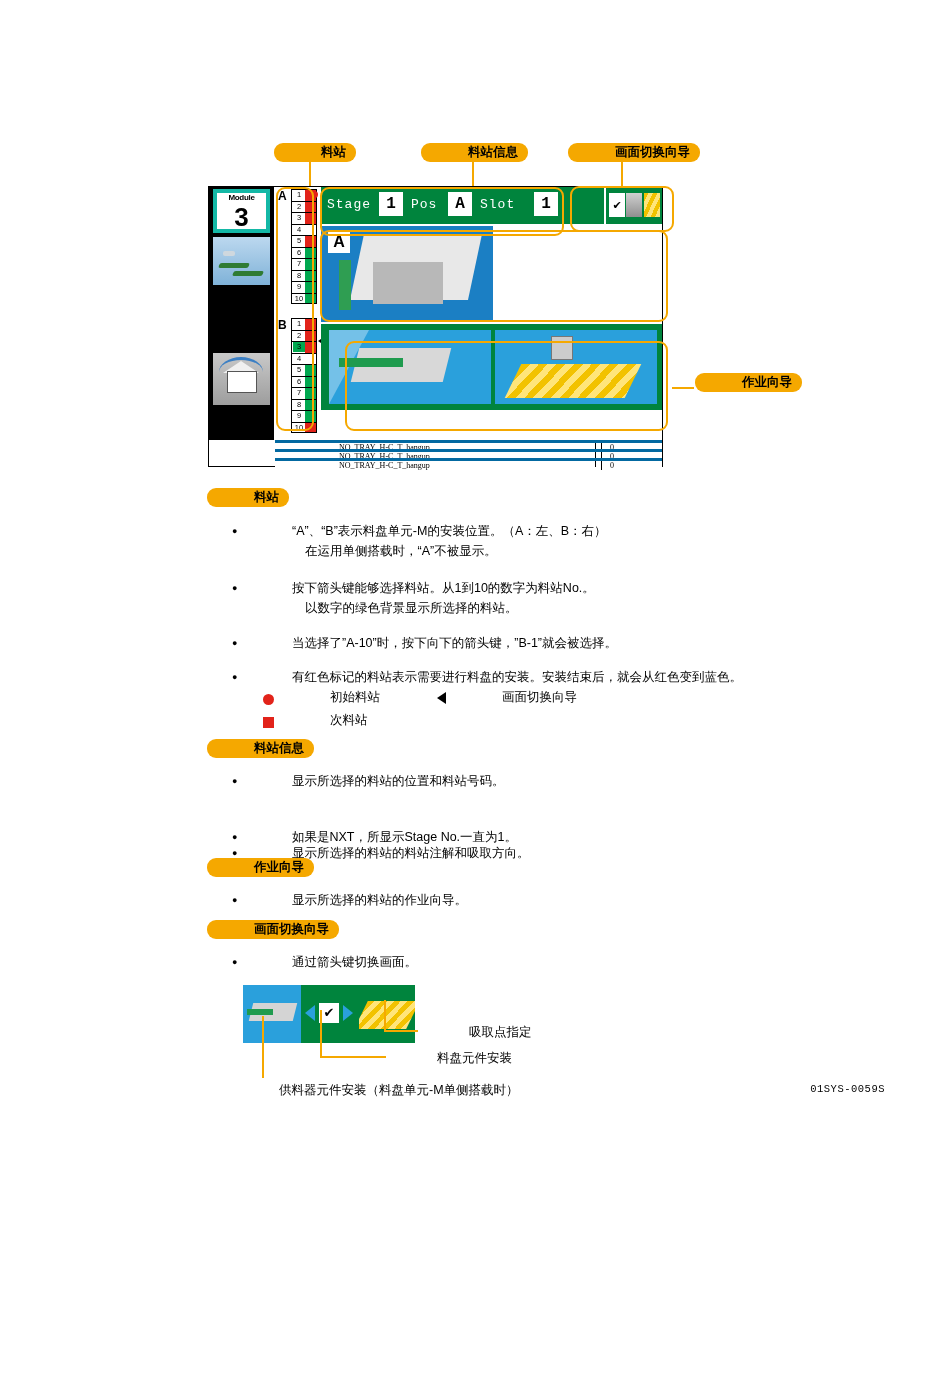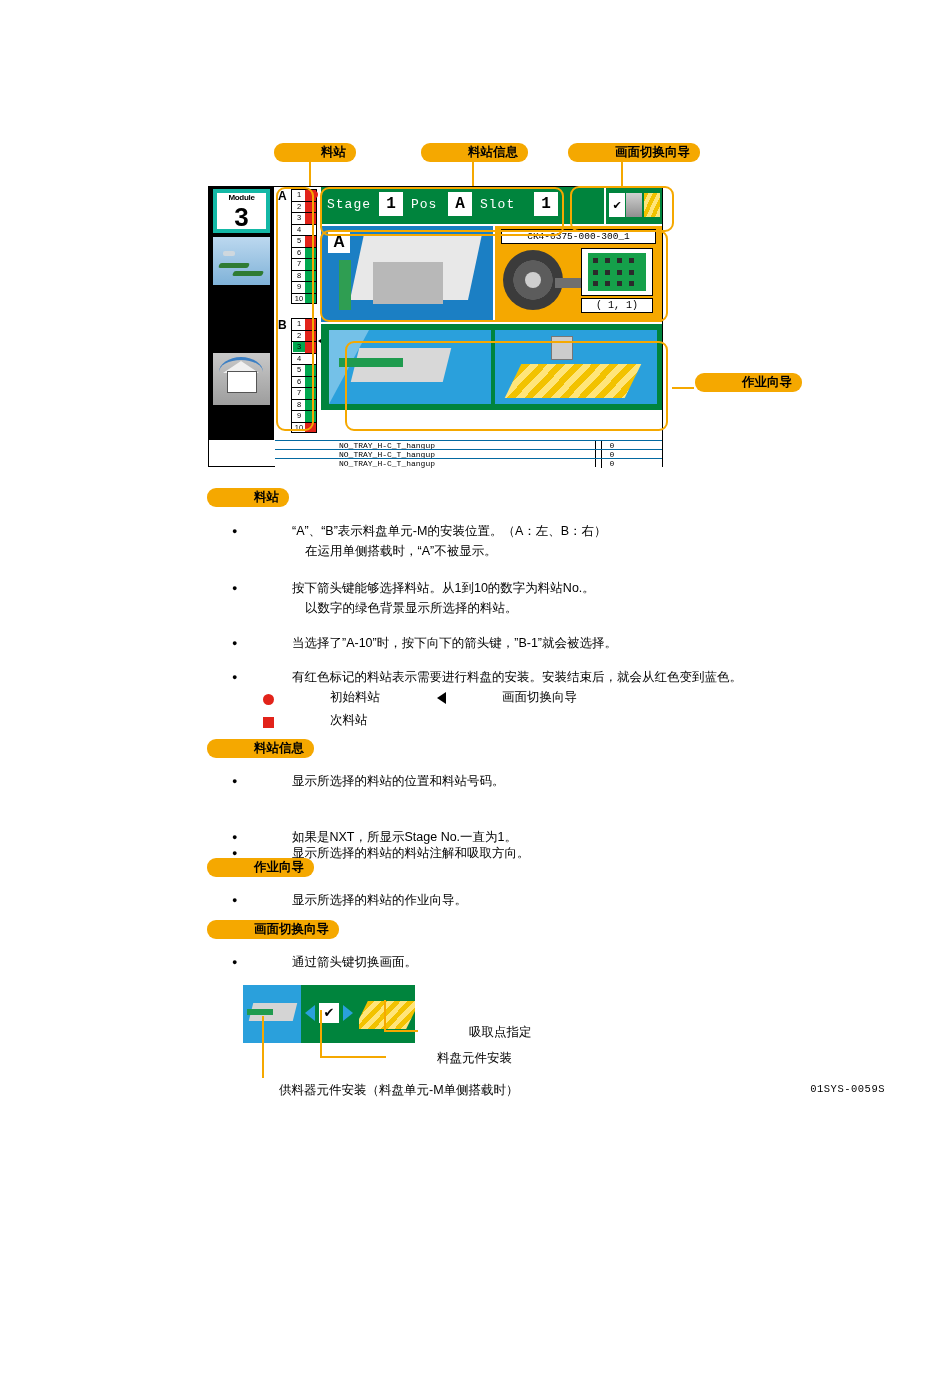--- a/index.html
+++ b/index.html
@@ -386,22 +386,22 @@
     position: absolute;
     left: 66px; top: 253px;
     width: 387px; height: 27px;
     background: #ffffff;
   }
   .alarm-row {
     position: absolute;
     left: 0;
     width: 387px;
     height: 9px;
-    border-top: 1px solid #0369a1;
-    font-family: Liberation Mono, monospace;
+    border-top: 3px solid #0369a1;
+    font-family: Liberation Serif, serif;
     font-size: 8px;
     line-height: 9px;
     color: #000;
   }
   .alarm-row .txt {
     position: absolute;
     left: 64px;
     white-space: nowrap;
   }
   .alarm-row .cnt {
@@ -680,42 +680,20 @@
       <div class="gb-cell" style="left:20px; background:linear-gradient(#d0d0d0,#8f8f8f);"></div>
       <div class="gb-cell" style="left:38px; background:repeating-linear-gradient(115deg,#f2c200 0 4px,#ffe57a 4px 8px);"></div>
     </div>
 
     <div class="midrow">
       <div class="mid-left">
         <div class="abox">A</div>
         <div class="machine"></div>
         <div class="machine2"></div>
         <div class="greenbar"></div>
-      </div>
-      <div class="mid-right">
-        <div class="code">CK4-0375-000-300_1</div>
-        <div class="reel"></div>
-        <div class="tape"></div>
-        <div class="partbox">
-          <div class="chip">
-            <div class="pad" style="left:5px; top:5px;"></div>
-            <div class="pad" style="left:17px; top:5px;"></div>
-            <div class="pad" style="left:29px; top:5px;"></div>
-            <div class="pad" style="left:41px; top:5px;"></div>
-            <div class="pad" style="left:5px; top:17px;"></div>
-            <div class="pad" style="left:17px; top:17px;"></div>
-            <div class="pad" style="left:29px; top:17px;"></div>
-            <div class="pad" style="left:41px; top:17px;"></div>
-            <div class="pad" style="left:5px; top:28px;"></div>
-            <div class="pad" style="left:17px; top:28px;"></div>
-            <div class="pad" style="left:29px; top:28px;"></div>
-            <div class="pad" style="left:41px; top:28px;"></div>
-          </div>
-        </div>
-        <div class="coord">( 1, 1)</div>
       </div>
     </div>
 
     <div class="workrow">
       <div class="work-half wh-left">
         <div class="wedge"></div>
         <div class="feeder"></div>
         <div class="gbar"></div>
       </div>
       <div class="work-half wh-right">

